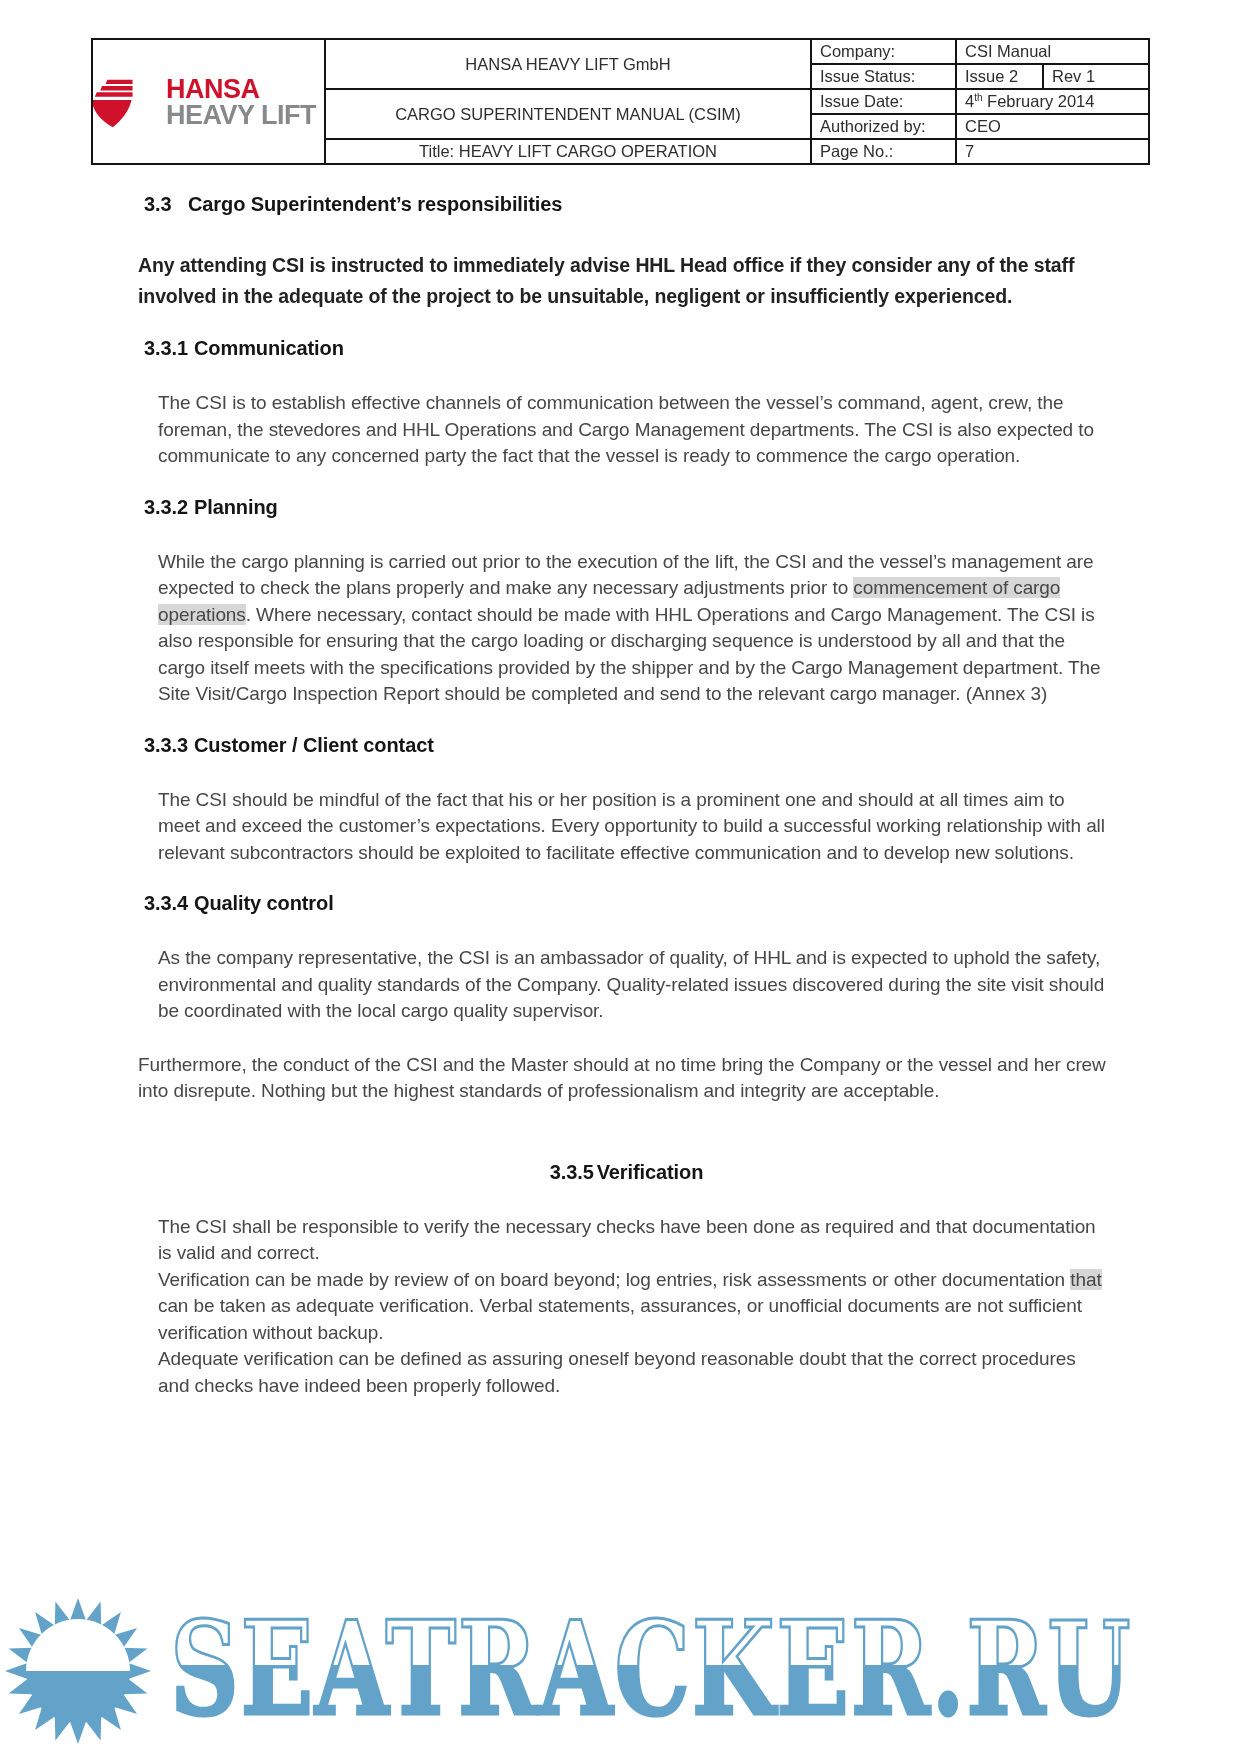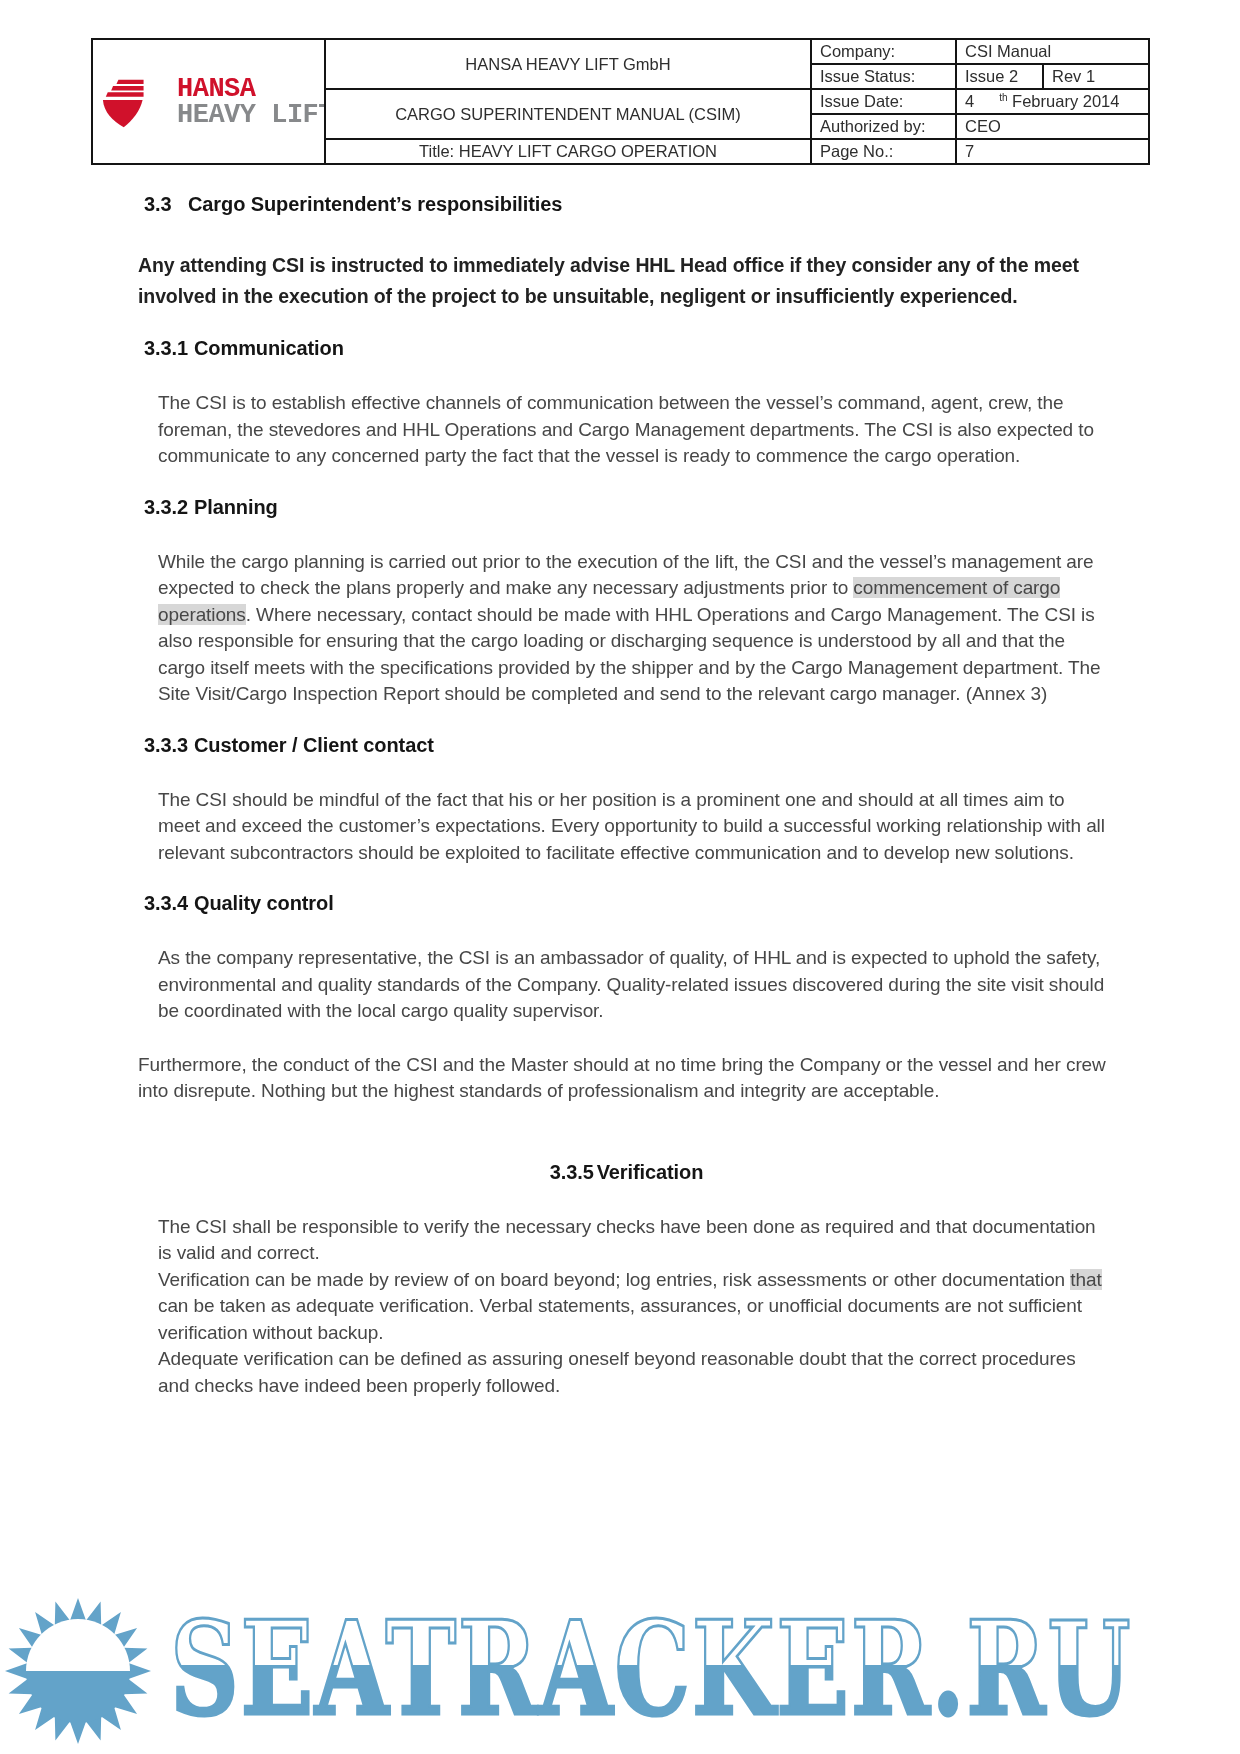--- a/index.html
+++ b/index.html
@@ -20,26 +20,26 @@
   }
   .header-table td {
     border:2px solid #141414;
     font-size:16.5px; color:#2e2e2e;
     padding:1px 8px;
     height:25px;
     white-space:nowrap; overflow:hidden;
   }
   .header-table td.center { text-align:center; }
   .logo-cell { text-align:center; vertical-align:middle; }
-  .logo-wrap { display:flex; align-items:center; justify-content:flex-start; gap:18px;font-family:Liberation Mono, monospace; }
+  .logo-wrap { display:flex; align-items:center; justify-content:flex-end; gap:18px; }
   .logo-icon svg { display:block; }
   .logo-text { text-align:left; line-height:26px; font-weight:bold; letter-spacing:-0.5px; font-size:27px; }
   .logo-line1 { color:#d0112b; }
   .logo-line2 { color:#87898b; }
-  sup.ord { font-size:10px; vertical-align:super; line-height:0;padding-left:25px; }
+  sup.ord { font-size:10px; vertical-align:super; line-height:0; }
 
   
   .content {
     position:absolute; left:138px; top:193px; width:968px;
     color:#474747;
     font-size:19px; line-height:26.5px;
     letter-spacing:-0.1px;
   }
   .heading {
     color:#151515; font-weight:bold; font-size:20px; line-height:22px;
@@ -126,21 +126,21 @@
     </tr>
   </tbody>
     </table>
 
   <div class="content">
 
     <div class="heading">
       <span class="num" style="min-width:44px">3.3</span><span>Cargo Superintendent’s responsibilities</span>
     </div>
 
-    <p class="intro">Any attending CSI is instructed to immediately advise HHL Head office if they consider any of the meet involved in the execution of the project to be unsuitable, negligent or insufficiently experienced.</p>
+    <p class="intro">Any attending CSI is instructed to immediately advise HHL Head office if they consider any of the staff involved in the adequate of the project to be unsuitable, negligent or insufficiently experienced.</p>
 
     <div class="heading mt-h">
       <span class="num">3.3.1</span><span>Communication</span>
     </div>
     <p class="mt-p">The CSI is to establish effective channels of communication between the vessel’s command, agent, crew, the foreman, the stevedores and HHL Operations and Cargo Management departments. The CSI is also expected to communicate to any concerned party the fact that the vessel is ready to commence the cargo operation.</p>
 
     <div class="heading mt-h">
       <span class="num">3.3.2</span><span>Planning</span>
     </div>
     <p class="mt-p"><span>While the cargo planning is carried out prior to the execution of the lift, the CSI and the vessel’s management are expected to check the plans properly and make any necessary adjustments prior to </span><span class="hl">commencement of cargo operations</span><span>. Where necessary, contact should be made with HHL Operations and Cargo Management. The CSI is also responsible for ensuring that the cargo loading or discharging sequence is understood by all and that the cargo itself meets with the specifications provided by the shipper and by the Cargo Management department. The Site Visit/Cargo Inspection Report should be completed and send to the relevant cargo manager. (Annex 3)</span></p>

